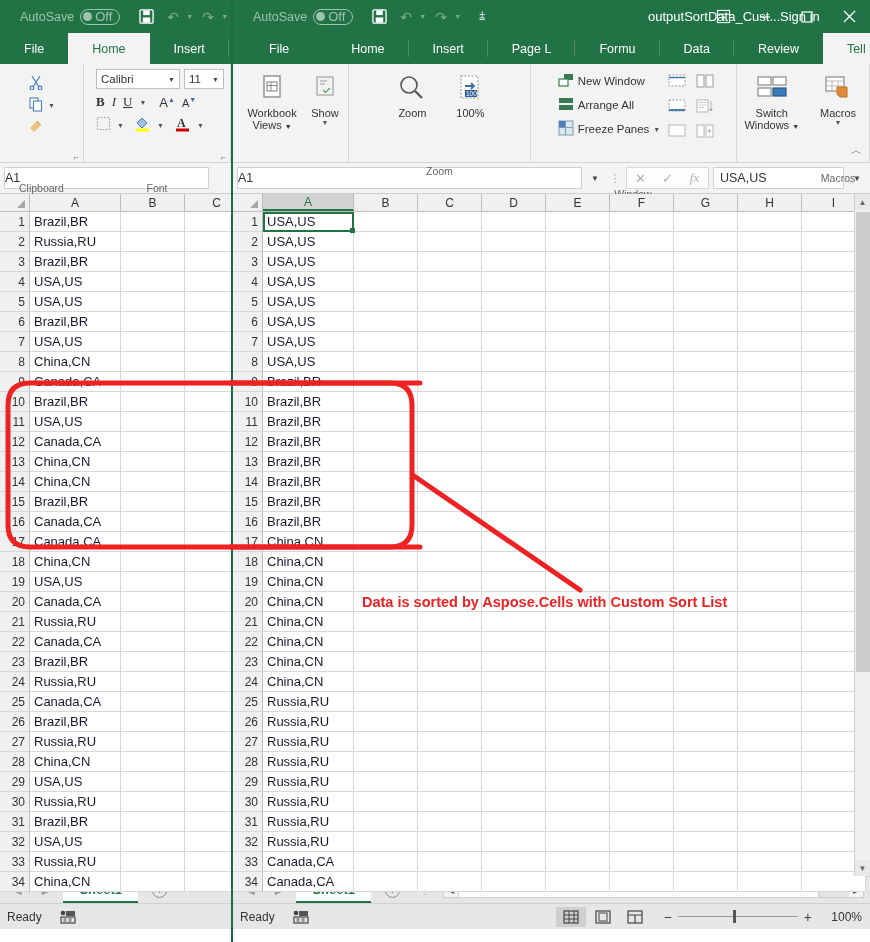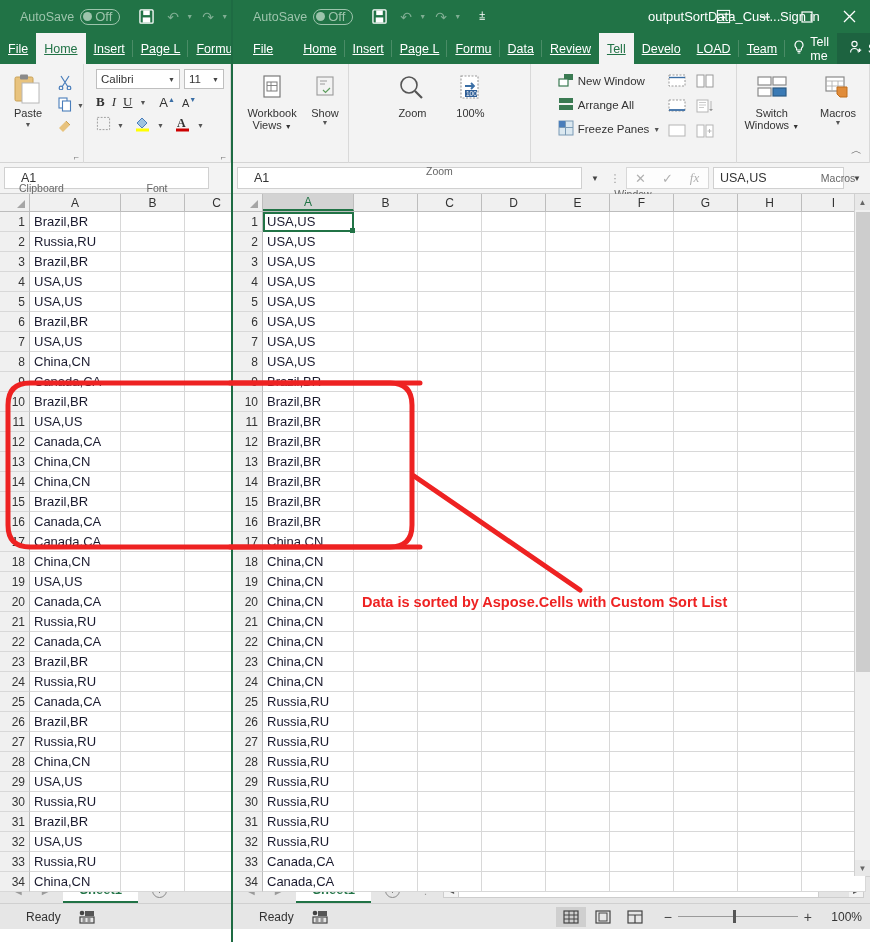--- a/index.html
+++ b/index.html
@@ -44,21 +44,21 @@
   .doc-title { font-size: 13px; color: #ffffff; position: absolute; }
   .signin { font-size: 13px; color: #ffffff; position: absolute; }
   .winctl { position: absolute; top: 0; height: 33px; display: flex; align-items: center; }
   .winctl > div { width: 42px; height: 33px; display: flex; align-items: center;
                   justify-content: center; color: #fff; font-size: 13px; }
 
   
   .tabstrip { height: 31px; background: #217346; display: flex; align-items: stretch;
               position: relative; }
   .tab { font-size: 12.5px; color: #ffffff; display: flex; align-items: center;
-         padding: 0 8px; position: relative; white-space: nowrap; text-decoration: underline; }
+         padding: 0 24px; position: relative; white-space: nowrap; }
   .tab.sep::after { content: ""; position: absolute; right: 0; top: 7px; bottom: 7px;
                     width: 1px; background: #4a8c66; }
   .tab.active { background: #f3f3f3; color: #217346; font-weight: normal; }
   .tellme { color: #ffffff; font-size: 12.5px; display: flex; align-items: center;
             gap: 5px; padding: 0 8px; }
   .share { background: #1d6340; color: #fff; font-size: 12.5px; display: flex;
            align-items: center; gap: 5px; padding: 0 12px; margin-left: auto; }
 
   
   .ribbon { height: 99px; background: #f3f3f3; border-bottom: 1px solid #d4d4d4;
@@ -71,21 +71,21 @@
             padding-top: 3px; }
   .bigbtn .ico { height: 36px; display: flex; align-items: center; justify-content: center; }
   .bigbtn .lab { font-size: 11px; color: #333; text-align: center; line-height: 12px; }
   .smallrow { display: flex; align-items: center; gap: 4px; font-size: 11.5px; color: #333; }
   .dialog-launcher { position: absolute; right: 4px; bottom: 1px; font-size: 9px; color: #7a7a7a; }
 
   
   .fbar { height: 31px; background: #f3f3f3; display: flex; align-items: center;
           padding: 0 4px; gap: 4px; border-bottom: 1px solid #cfcfcf; }
   .namebox { height: 22px; background: #fff; border: 1px solid #d0d0d0;
-             display: flex; align-items: center; padding: 0 16px; font-size: 12.5px;
+             display: flex; align-items: center; padding: 0 0; font-size: 12.5px;
              color: #333; }
   .nb-caret { width: 18px; height: 22px; display: flex; align-items: center;
               justify-content: center; font-size: 8px; color: #444;
               border: 1px solid transparent; }
   .fb-dots { width: 14px; text-align: center; color: #9a9a9a; font-size: 11px; }
   .fbicons { display: flex; align-items: center; height: 22px; border: 1px solid #d8d8d8;
              background: #fdfdfd; }
   .fbicons > div { width: 27px; text-align: center; font-size: 13px; color: #b0b0b0; }
   .fbinput { flex: 1; height: 22px; background: #fff; border: 1px solid #d0d0d0;
              display: flex; align-items: center; padding: 0 6px; font-size: 12.5px;
@@ -145,21 +145,21 @@
          border: 1px solid #cdcdcd; background: #f0f0f0; }
   .hsb .ha { width: 14px; display: flex; align-items: center; justify-content: center;
              font-size: 8px; color: #555; background: #f4f4f4; }
   .hsb .hthumb { flex: 1; background: #ffffff; border-left: 1px solid #cdcdcd;
                  border-right: 1px solid #cdcdcd; }
   .hsb .hrest { width: 30px; background: #e4e4e4; }
 
   
   .statusbar { height: 26px; background: #e6e6e6; display: flex; align-items: center;
                border-top: 1px solid #d0d0d0; font-size: 12px; color: #333; }
-  .sb-ready { padding-left: 26px; }
+  .sb-ready { padding-left: 7px; }
   .sb-rec { margin-left: 18px; display: flex; align-items: center; }
   .viewbtns { display: flex; align-items: center; gap: 2px; margin-left: auto; }
   .vbtn { width: 30px; height: 20px; display: flex; align-items: center;
           justify-content: center; color: #444; }
   .vbtn.on { background: #cfcfcf; }
   .zoomslider { display: flex; align-items: center; gap: 6px; margin-left: 14px;
                 padding-right: 8px; }
   .zs-line { width: 120px; height: 1px; background: #9a9a9a; position: relative; }
   .zs-knob { position: absolute; left: 55px; top: -6px; width: 3px; height: 13px;
              background: #555; }
@@ -206,31 +206,20 @@
       <div class="tab">File</div>
       <div class="tab active">Home</div>
       <div class="tab sep">Insert</div>
       <div class="tab sep">Page L</div>
       <div class="tab sep">Formu</div>
     </div>
 
     <div class="ribbon">
       <div class="group" style="width:84px">
         <div class="gbody">
-          <div class="bigbtn">
-            <div class="ico">
-              <svg width="34" height="34" viewBox="0 0 34 34">
-                <rect x="4" y="5" width="18" height="24" rx="1.5" fill="#e8c37e" stroke="#c8a055" stroke-width="1"></rect>
-                <rect x="9" y="2.5" width="8" height="5" rx="1" fill="#8a8a8a"></rect>
-                <rect x="11" y="11" width="17" height="20" fill="#ffffff" stroke="#b8b8b8" stroke-width="1"></rect>
-              </svg>
-            </div>
-            <div class="lab">Paste</div>
-            <div style="font-size:7px;color:#555;margin-top:2px">▼</div>
-          </div>
           <div style="display:flex;flex-direction:column;gap:4px;padding-top:6px">
             <div class="smallrow">
               <span>
                 <svg width="16" height="16" viewBox="0 0 16 16">
                       <path d="M4 2 L11 13 M12 2 L5 13" stroke="#4a7ebb" stroke-width="1.2" fill="none"></path>
                       <circle cx="4" cy="14" r="1.8" fill="none" stroke="#4a7ebb" stroke-width="1.2"></circle>
                       <circle cx="12" cy="14" r="1.8" fill="none" stroke="#4a7ebb" stroke-width="1.2"></circle>
                     </svg>
               </span>
             </div>

